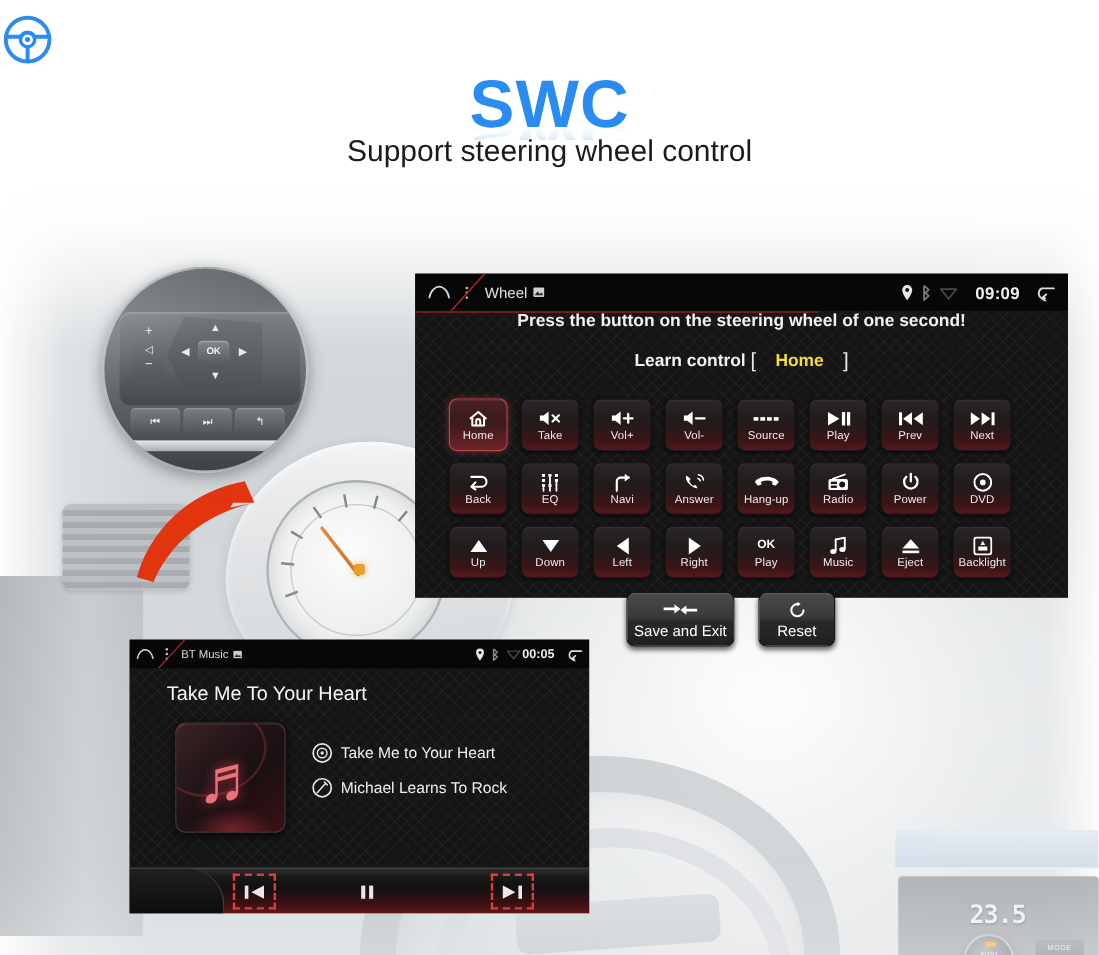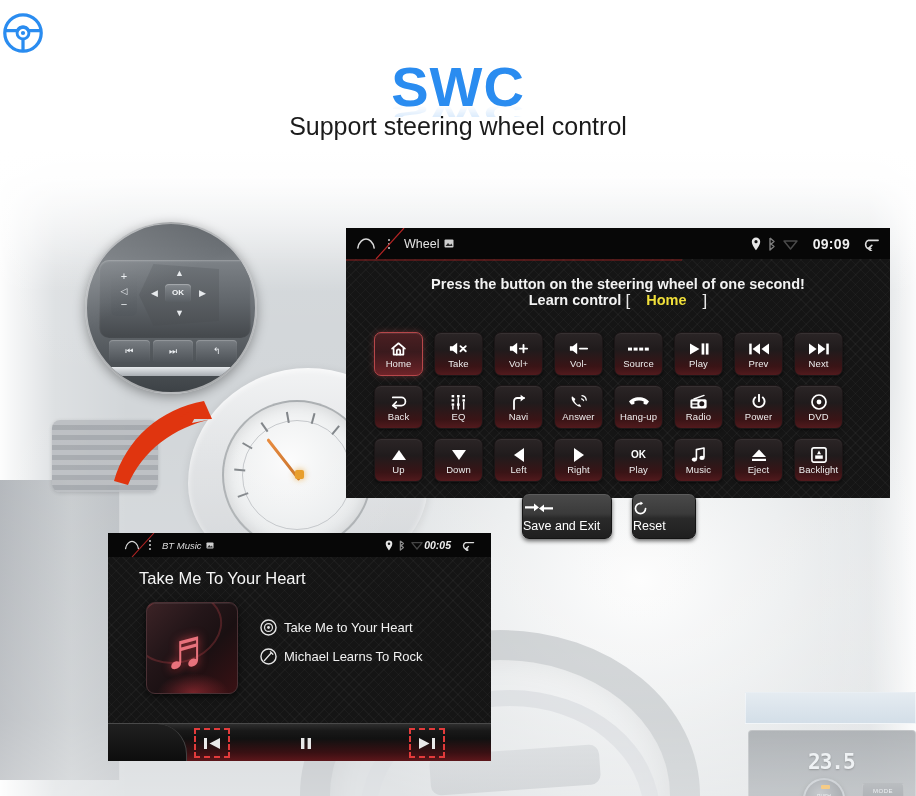--- a/index.html
+++ b/index.html
@@ -228,21 +228,21 @@
   .dots3 { display: flex; flex-direction: column; gap: 2px; }
   .dots3 i { display: block; width: 2px; height: 2px; background: #cfcfcf; border-radius: 50%; }
 
   
   #wheel-panel { left: 336px; top: 228px; width: 544px; height: 270px; margin-left: 10px; }
   #wheel-panel .hu-statusbar { height: 31px; padding: 0 10px; font-size: 12.5px; }
   #wheel-panel .hu-body { height: 279px; }
   .wheel-title { margin-left: 14px; color: #e3e3e3; font-size: 12.5px; }
   .sb-time { font-size: 14px; color: #efefef; font-weight: bold; letter-spacing: 0.3px; }
   .instr {
-    position: absolute; left: 0; right: 0; top: 17px; text-align: center;
+    position: absolute; left: 0; right: 0; top: 1px; text-align: center;
     color: #f2f2f2; font-size: 14.5px; font-weight: bold;
   }
   .learn-row {
     position: absolute; left: 0; right: 0; top: 32px; text-align: center;
     color: #f2f2f2; font-size: 14.5px; font-weight: bold;
   }
   .learn-row .brk { color: #e8e8e8; font-weight: normal; font-size: 17px; vertical-align: -1px; }
   .learn-row .lv { color: #f0df3a; padding: 0 12px; }
 
   .btn-grid {
@@ -274,31 +274,31 @@
 
   .action-row {
     position: absolute; left: 522px; top: 493px; z-index: 12;
     display: flex; gap: 20px; align-items: flex-start;
   }
   .act-btn {
     border-radius: 7px;
     background: linear-gradient(to bottom, #4a4a4a 0%, #3a3a3a 45%, #2a2a2a 55%, #1f1f1f 100%);
     border: 1px solid #141414;
     box-shadow: 0 2px 4px rgba(0,0,0,0.6), inset 0 1px 0 rgba(255,255,255,0.10);
-    display: flex; flex-direction: column; align-items: flex-start; justify-content: center;
+    display: flex; flex-direction: column; align-items: center; justify-content: center;
     color: #fff; cursor: pointer; padding: 5px 0;
   }
   .act-btn .ic { height: 17px; display: flex; align-items: center; font-size: 13px; }
   .act-btn .lb { font-size: 12.5px; color: #fff; margin-top: 2px; }
   #btn-save { width: 90px; height: 46px; }
   #btn-reset { width: 64px; height: 46px; }
 
   
   #music-panel { left: 108px; top: 533px; width: 383px; height: 228px; }
-  #music-panel .hu-statusbar { height: 24px; padding: 0 16px; font-size: 9.5px; font-style: italic; }
+  #music-panel .hu-statusbar { height: 24px; padding: 0 5px; font-size: 9.5px; }
   #music-panel .hu-body { height: 204px; }
   .mu-title { margin-left: 11px; color: #dcdcdc; font-size: 9.5px; }
   .mu-time { font-size: 10.5px; color: #efefef; font-weight: bold; }
   .song-head {
     position: absolute; left: 31px; top: 12px;
     color: #f5f5f5; font-size: 16.5px; font-weight: normal;
   }
   .album-art {
     position: absolute; left: 38px; top: 45px; width: 92px; height: 92px;
     border-radius: 9px;

